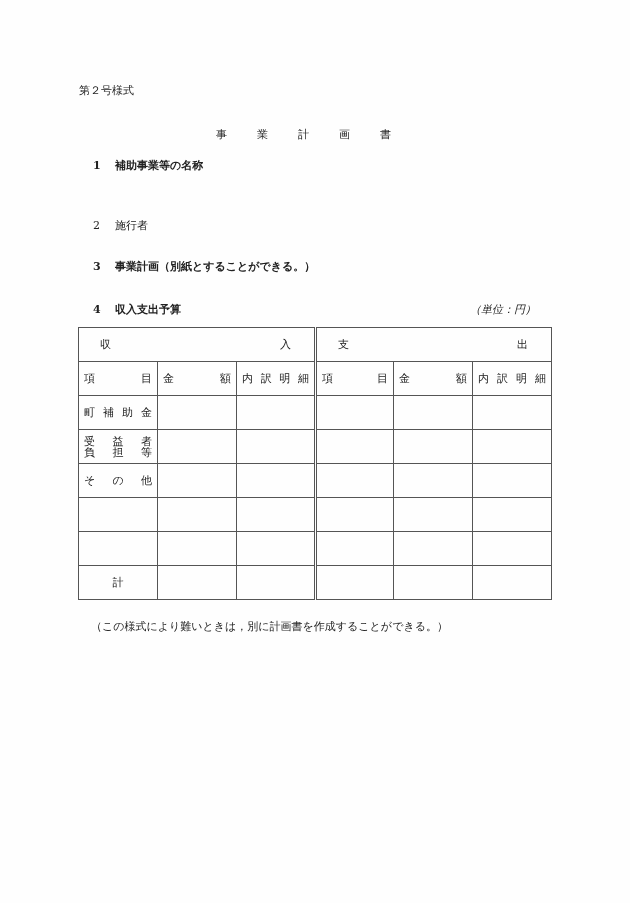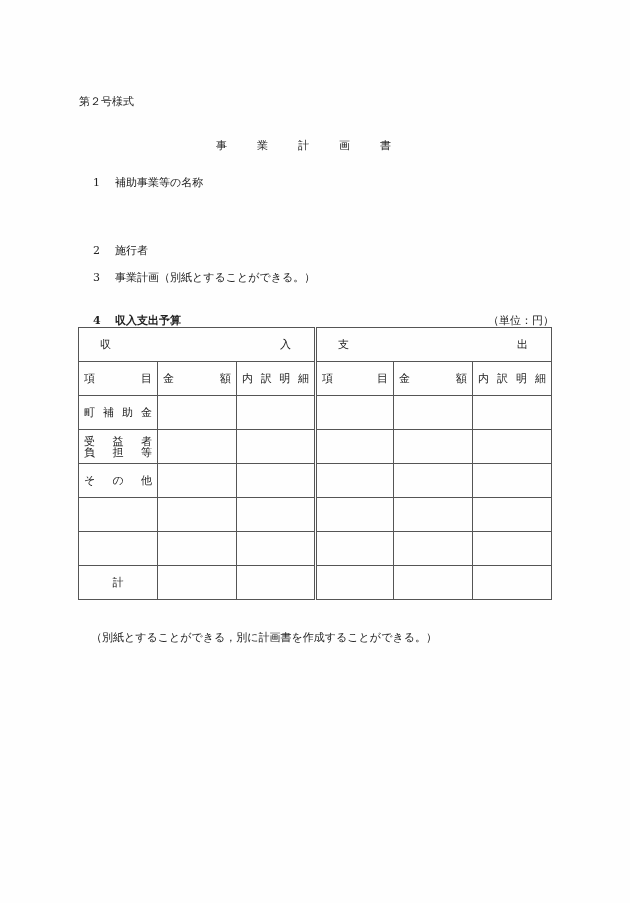--- a/index.html
+++ b/index.html
@@ -1,27 +1,27 @@
 <!DOCTYPE html>
 <html><head>
 <meta charset="utf-8">
 <style>
   html, body { margin:0; padding:0; }
   body {
     width:630px; height:903px; background:#fefefe; position:relative;
     font-family: "DejaVu Serif", "Liberation Serif", serif; color:#222;
     font-size:11px; overflow:hidden;
   }
-  .abs { position:absolute; white-space:nowrap;margin-top:11px; }
+  .abs { position:absolute; white-space:nowrap; }
   .form-no { left:79px; top:83px; }
   .title { left:216px; top:127px; letter-spacing:0; }
   .title span { display:inline-block; width:41px; }
   .item { left:93px; }
   .item .num { display:inline-block; width:22px; }
-  .unit { left:488px; top:302px; }
+  .unit { left:470px; top:302px;font-style:italic; }
   table.budget {
     position:absolute; left:78px; top:327px; border-collapse:collapse;
     table-layout:fixed; width:473px;
   }
   table.budget td {
     border:1px solid #555; height:34px; padding:0 5px; box-sizing:border-box;
     font-size:11px; vertical-align:middle;
   }
   table.budget td.divider { border-right:3px double #555; }
   .spread { display:flex; justify-content:space-between; }
@@ -32,27 +32,27 @@
 </style>
 </head>
 <body>
 
 <div class="abs form-no">第２号様式</div>
 
 <div class="abs title">
   <span>事</span><span>業</span><span>計</span><span>画</span><span>書</span>
 </div>
 
-<div class="abs item" style="top:164px;">
+<div class="abs item" style="top:158px;font-weight:bold;">
   <span class="num">1</span><span>補助事業等の名称</span>
 </div>
-<div class="abs item" style="top:232px;">
+<div class="abs item" style="top:218px;">
   <span class="num">2</span><span>施行者</span>
 </div>
-<div class="abs item" style="top:259px;">
+<div class="abs item" style="top:259px;font-weight:bold;">
   <span class="num">3</span><span>事業計画（別紙とすることができる。）</span>
 </div>
 <div class="abs item" style="top:302px;font-weight:bold;">
   <span class="num">4</span><span>収入支出予算</span>
 </div>
 
 <div class="abs unit">（単位：円）</div>
 
 <table class="budget">
   <colgroup>
@@ -190,13 +190,13 @@
     <td class="center">計</td>
     <td></td>
         <td class="divider"></td>
     <td></td>
         <td></td>
         <td></td>
   </tr>
 </tbody>
   </table>
 
-<div class="abs note">（別紙とすることができる，別に計画書を作成することができる。）</div>
+<div class="abs note">（この様式により難いときは，別に計画書を作成することができる。）</div>
 
 </body></html>

